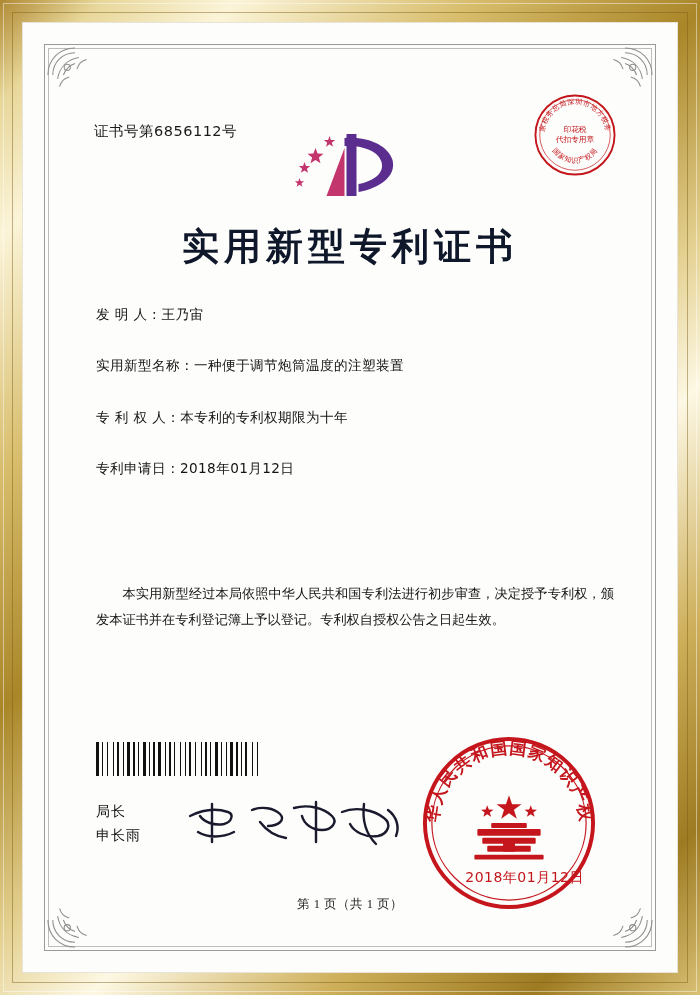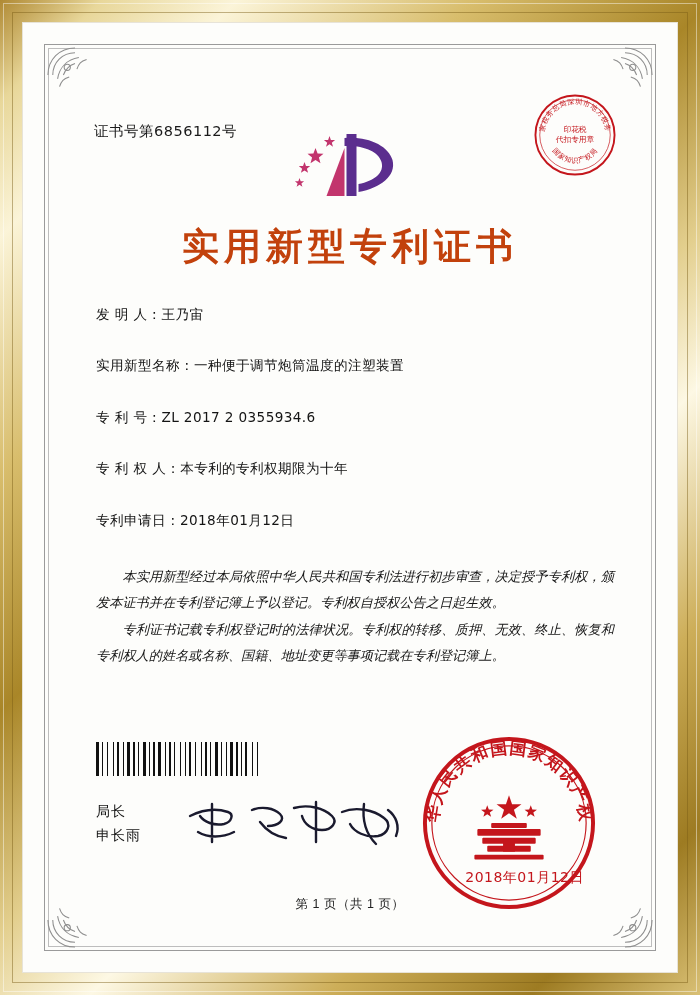--- a/index.html
+++ b/index.html
@@ -121,21 +121,21 @@
 
   .title {
     position: absolute;
     left: 0;
     right: 0;
     top: 148px;
     text-align: center;
     font-size: 37px;
     font-weight: bold;
     letter-spacing: 5px;
-    color: #c2410c;
+    color: #0f172a;
     font-family: "DejaVu Sans", sans-serif;
   }
 
   .fields {
     position: absolute;
     left: 22px;
     right: 10px;
     top: 230px;
     font-size: 13.6px;
     color: #141414;
@@ -153,23 +153,22 @@
     left: 22px;
     right: 12px;
     top: 490px;
     font-size: 13.2px;
     line-height: 1.95;
     color: #141414;
     text-align: justify;
     font-family: "DejaVu Sans", sans-serif;
   }
   .body-text p {
-    margin: 0 0 2px 0;
+    margin: 17px 0 2px 0;
     text-indent: 2em;
-    font-style: italic;
   }
 
   
   .barcode {
     position: absolute;
     left: 22px;
     top: 668px;
     width: 190px;
     height: 34px;
     display: flex;
@@ -221,21 +220,21 @@
   }
 
   .page-no {
     position: absolute;
     left: 0;
     right: 0;
     bottom: 8px;
     text-align: center;
     font-size: 12.5px;
     color: #222;
-    font-family: Liberation Sans, sans-serif;
+    font-family: Liberation Serif, serif;
     letter-spacing: 0.5px;
   }
 </style>
 </head>
 <body>
 
 <div class="page">
   <div class="frame-outer-bevel"></div>
   <div class="frame-inner-bevel"></div>
 
@@ -332,33 +331,29 @@
       <div class="title">实用新型专利证书</div>
 
       <div class="fields">
         <div class="field-row">
           <span class="field-label">发 明 人：</span><span class="field-value">王乃宙</span>
         </div>
         <div class="field-row">
           <span class="field-label">实用新型名称：</span><span class="field-value">一种便于调节炮筒温度的注塑装置</span>
         </div>
         <div class="field-row">
-          <span class="field-label">专 利 号：</span><span class="field-value">ZL 2017 2 0355934.6</span>
-        </div>
-        <div class="field-row">
           <span class="field-label">专 利 权 人：</span><span class="field-value">本专利的专利权期限为十年</span>
         </div>
         <div class="field-row">
           <span class="field-label">专利申请日：</span><span class="field-value">2018年01月12日</span>
         </div>
       </div>
 
       <div class="body-text">
         <p>本实用新型经过本局依照中华人民共和国专利法进行初步审查，决定授予专利权，颁发本证书并在专利登记簿上予以登记。专利权自授权公告之日起生效。</p>
-        <p>专利证书记载专利权登记时的法律状况。专利权的转移、质押、无效、终止、恢复和专利权人的姓名或名称、国籍、地址变更等事项记载在专利登记簿上。</p>
       </div>
 
       <div class="barcode" id="barcode">
           <i style="width: 3px; background: rgb(17, 17, 17);"></i>
           <i style="width: 1px; background: transparent;"></i>
           <i style="width: 1px; background: rgb(17, 17, 17);"></i>
           <i style="width: 2px; background: transparent;"></i>
           <i style="width: 1px; background: rgb(17, 17, 17);"></i>
           <i style="width: 3px; background: transparent;"></i>
           <i style="width: 1px; background: rgb(17, 17, 17);"></i>

